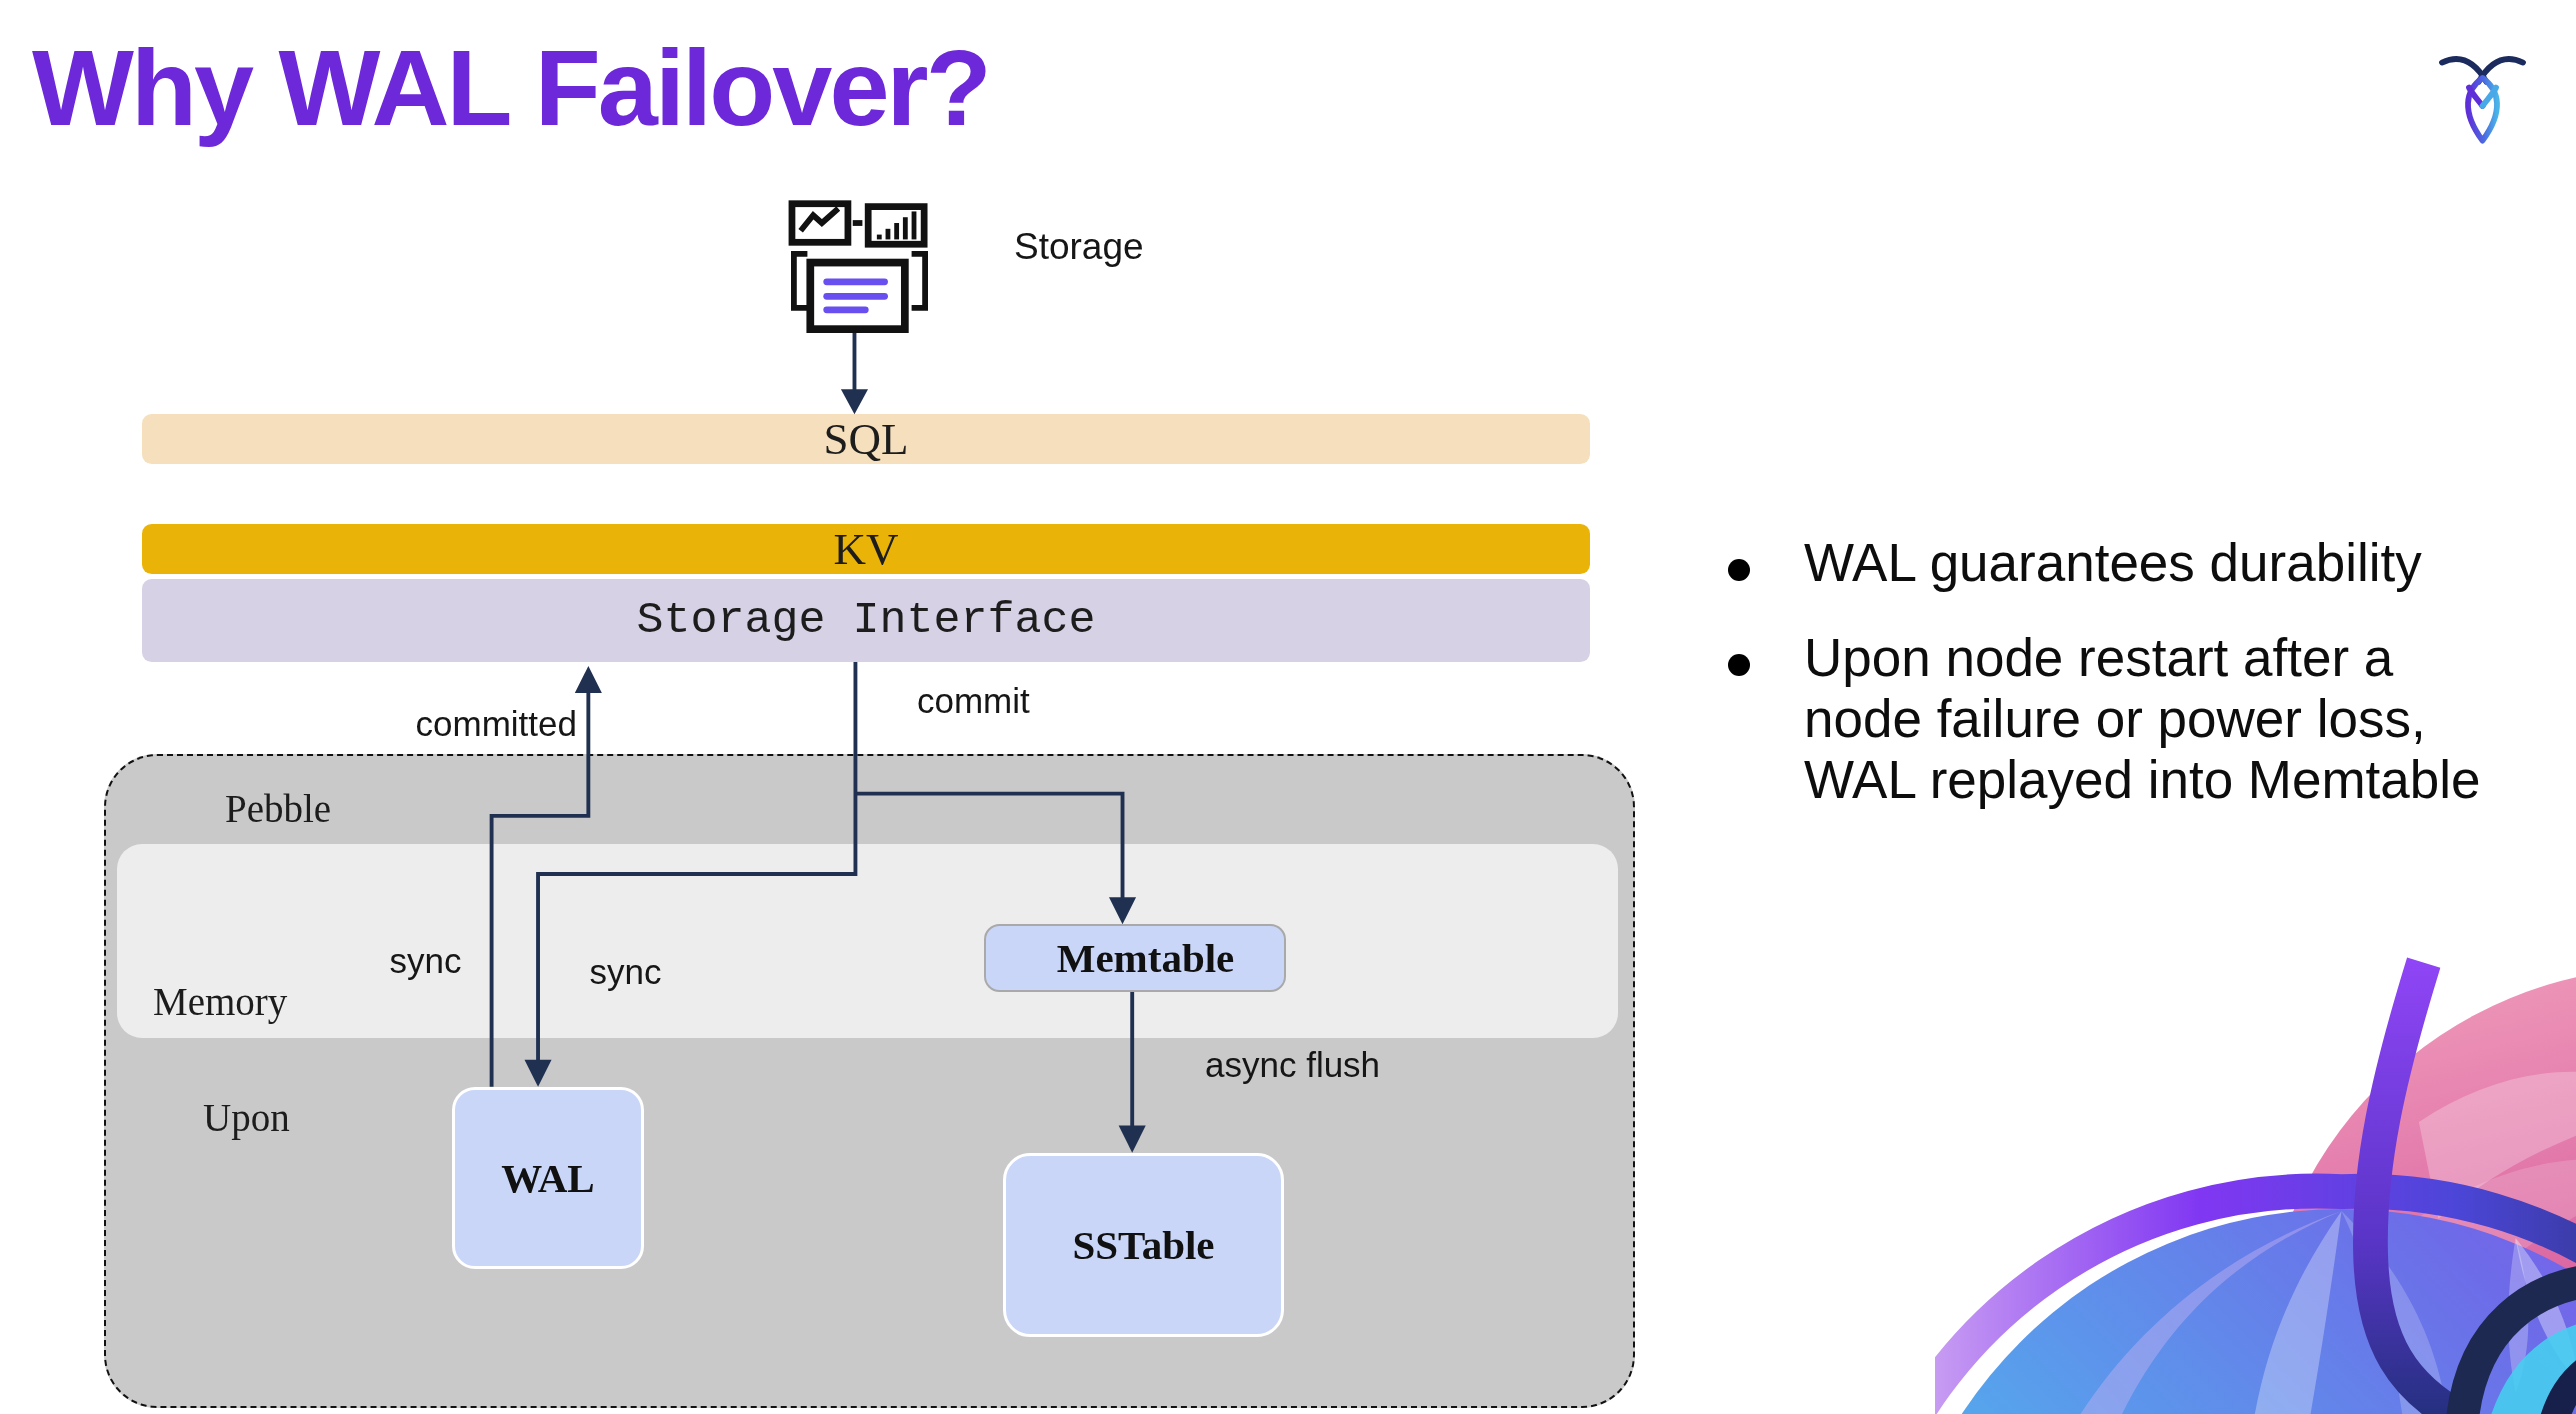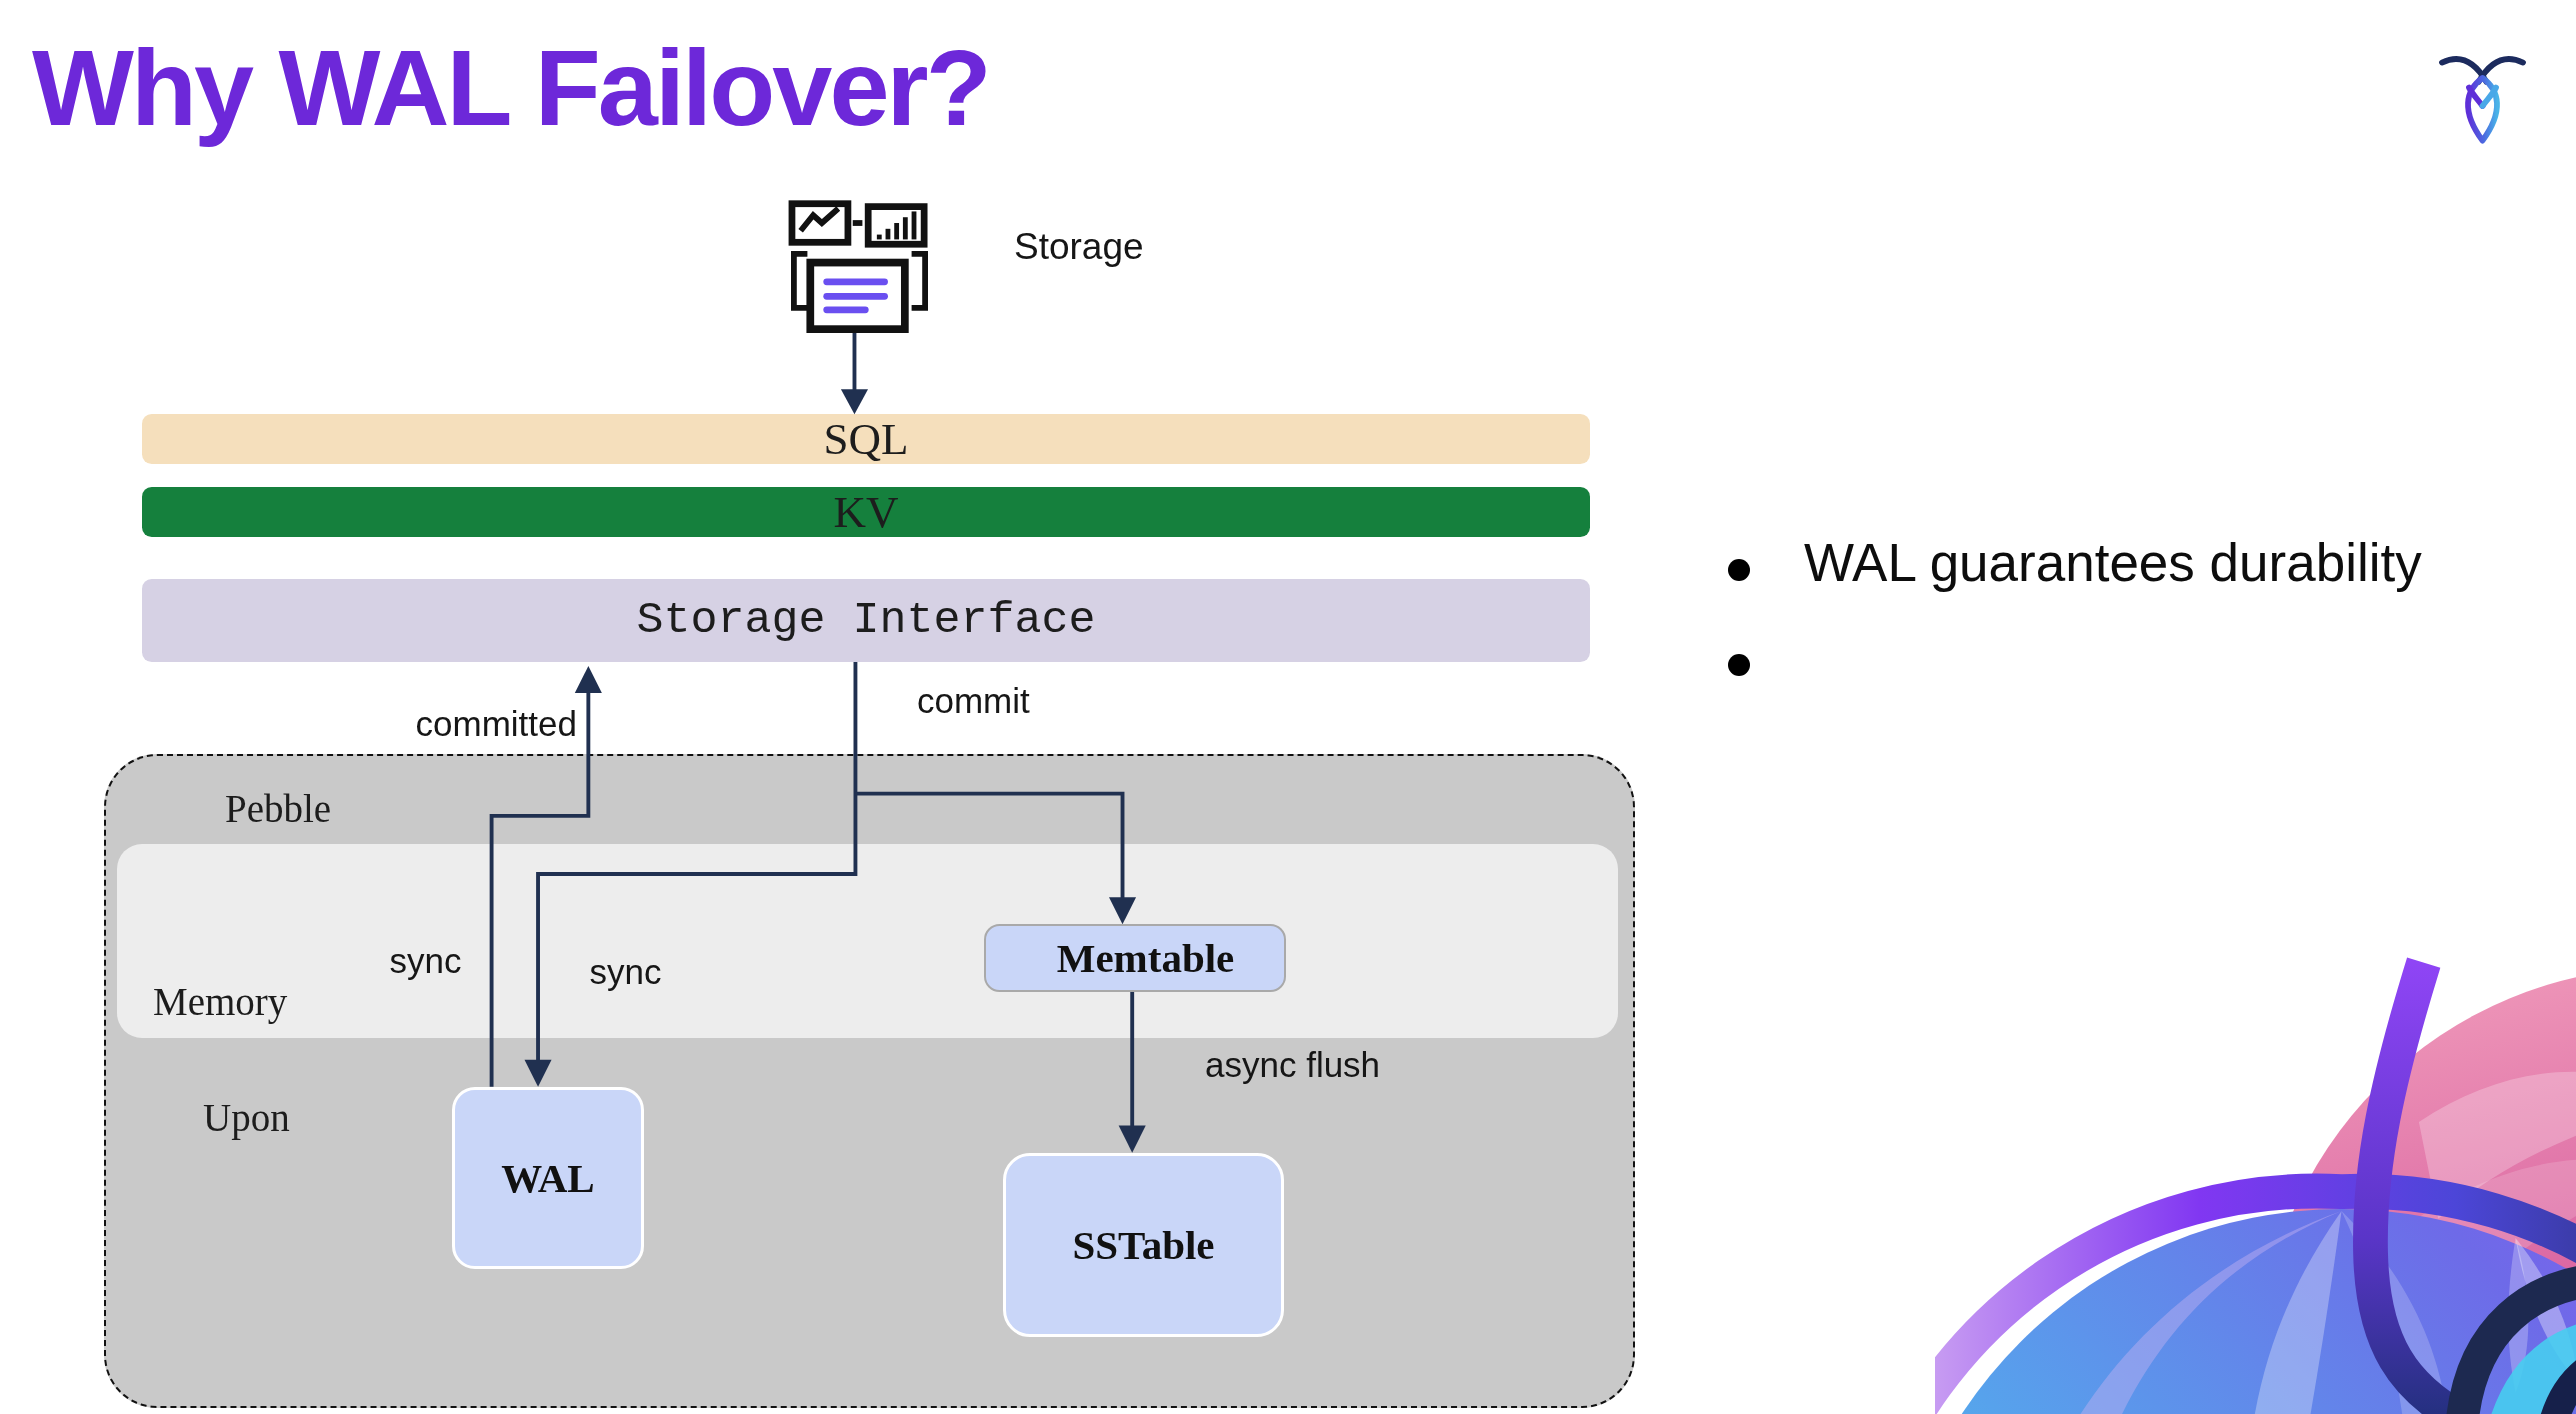--- a/index.html
+++ b/index.html
@@ -8,21 +8,21 @@
 
   
   .title{position:absolute;left:32px;top:15px;font-size:108px;line-height:145px;
          font-weight:800;letter-spacing:-2.9px;color:#6d28d9;font-family:"Liberation Sans",sans-serif;}
 
   
   .bar{position:absolute;left:142px;width:1448px;border-radius:9.7px;
        display:flex;align-items:center;justify-content:center;
        font-family:"Liberation Serif",serif;font-size:45px;color:#1d1d1d;}
   .bar.sql{top:414px;height:50px;background:#f5dfbc;}
-  .bar.kv{top:487px;height:50px;background:#15803d;}
+  .bar.kv{top:524px;height:50px;background:#eab308;}
   .bar.storage{top:579px;height:83px;background:#d6d1e4;font-family:Liberation Mono, monospace;}
 
   
   .pebble{position:absolute;left:104px;top:754px;width:1527px;height:650px;
           background:#c9c9c9;border:2.9px dashed #111;border-radius:53px;}
   .memory{position:absolute;left:117px;top:844px;width:1501px;height:194px;
           background:#ededed;border-radius:25px;}
   .zone-label{position:absolute;font-family:"Liberation Serif",serif;font-size:39px;color:#1c1c1c;}
   .lbl-pebble{left:225px;top:786px;}
   .lbl-memory{left:153px;top:979px;}
@@ -156,20 +156,23 @@
 
   <div class="edge-label lbl-committed">committed</div>
   <div class="edge-label lbl-commit">commit</div>
   <div class="edge-label lbl-sync-l">sync</div>
   <div class="edge-label lbl-sync-r">sync</div>
   <div class="edge-label lbl-async">async flush</div>
 
   <div class="bullet-dot dot1"></div>
   <div class="bullet-text bt1">WAL guarantees durability</div>
   <div class="bullet-dot dot2"></div>
+  <div class="bullet-text bt2">Upon node restart after a
+node failure or power loss,
+WAL replayed into Memtable</div>
 
   <svg class="brand-art" width="641" height="495" viewBox="0 0 662 512">
     <defs>
       <linearGradient id="pinkG" x1="0" y1="0" x2="0.25" y2="1">
         <stop offset="0" stop-color="#f2a0bd"></stop>
           <stop offset="0.5" stop-color="#d8609f"></stop>
           <stop offset="1" stop-color="#bb3a8c"></stop>
       </linearGradient>
       <linearGradient id="blueG" x1="0" y1="1" x2="1" y2="0">
         <stop offset="0" stop-color="#4af2e0"></stop>

